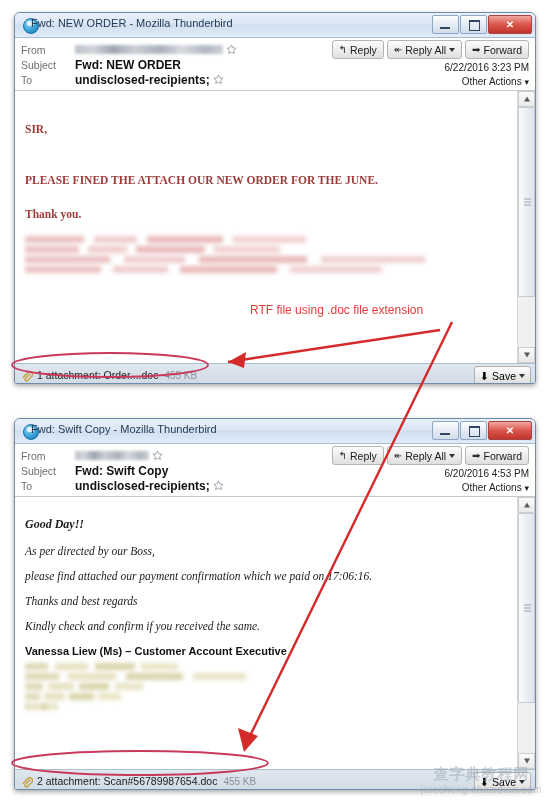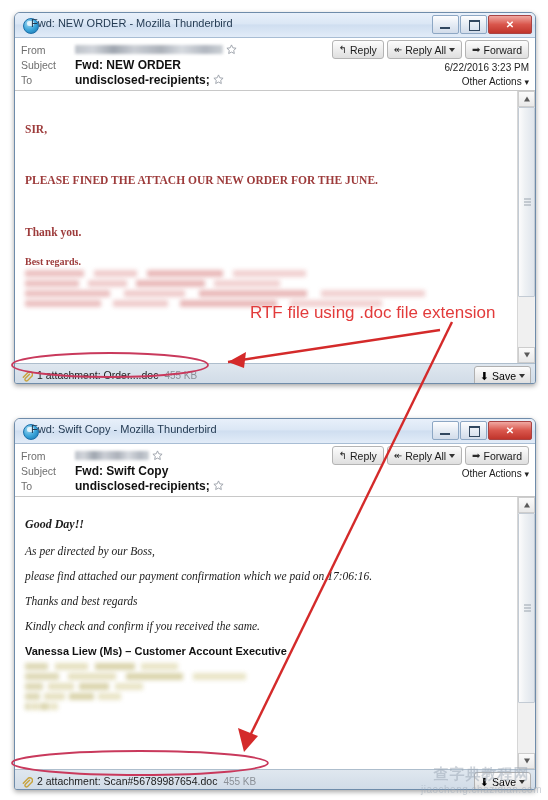--- a/index.html
+++ b/index.html
@@ -100,21 +100,21 @@
       border-top:1px solid #aebecd;display:flex;align-items:center;padding:0 6px;}
   .clip{width:12px;height:12px;margin-right:4px;position:relative;flex:none;}
   .atttxt{font-size:10.5px;color:#1b1b1b;}
   .attsize{font-size:10px;color:#8b9097;margin-left:6px;}
   .savebtn{position:absolute;right:4px;top:2px;display:flex;align-items:center;gap:3px;
       height:18px;padding:0 5px;border:1px solid #b0b0b0;border-radius:3px;
       background:linear-gradient(to bottom,#fdfdfd,#ebebeb 52%,#dcdcdc);font-size:10.5px;}
   .savebtn .dl{font-size:11px;}
 
   
-  .anno{position:absolute;font-size:17px;color:#e23b3b;white-space:nowrap;
+  .anno{position:absolute;font-size:12px;color:#e23b3b;white-space:nowrap;
       font-family:"Liberation Sans",sans-serif;}
   .ovl{position:absolute;left:0;top:0;width:548px;height:800px;pointer-events:none;}
   .wm{position:absolute;right:6px;bottom:5px;text-align:center;opacity:.5;}
   .wm .cn{font-size:15px;color:#9aa6b4;letter-spacing:1px;font-weight:bold;}
   .wm .en{font-size:10px;color:#9aa6b4;letter-spacing:.5px;}
 </style>
 </head>
 <body>
 
 <div class="tb-window" style="left:14px;top:12px;width:520px;height:370px;">
@@ -179,22 +179,21 @@
             <path d="M6 1l1.5 3.2 3.5.4-2.6 2.4.7 3.4L6 8.8 2.9 10.4l.7-3.4L1 4.6l3.5-.4z" fill="none" stroke="#9aa0a8" stroke-width="1"></path>
           </svg>
       </span>
     </div>
   </div>
 
   <div class="bodywrap" style="height:272px;">
     <div class="mbody m1">
       <p style="margin-top:18px">SIR,</p>
       <p style="margin-top:39px">PLEASE FINED THE ATTACH OUR NEW ORDER FOR  THE JUNE.</p>
-      <p style="margin-top:40px">Thank you.</p>
-      <p class="br" style="margin-top:18px">Best regards.</p>
+      <p style="margin-top:22px">Thank you.</p>
       <div class="blurblock">
         <div class="blurline bl-red" style="width:330px;"></div>
         <div class="blurline bl-red" style="width:300px;"></div>
         <div class="blurline bl-red" style="width:470px;"></div>
         <div class="blurline bl-red" style="width:420px;"></div>
       </div>
     </div>
     <div class="sb">
       <div class="sbtn top">
           <i></i>
@@ -257,20 +256,21 @@
         <div class="tbtn">
           <span class="arw">↞</span>
           <span>Reply All</span>
           <span class="caret"></span>
         </div>
         <div class="tbtn">
           <span class="arw">➡</span>
           <span>Forward</span>
         </div>
       </div>
+      <div class="datetxt">6/20/2016 4:53 PM</div>
       <div class="otheract">
         <span>Other Actions</span> <span style="font-size:9px">▾</span>
       </div>
     </div>
 
     <div class="hrow">
       <div class="hlabel">From</div>
       <div class="blurname" style="width:74px;"></div>
       <span class="star">
         <svg viewBox="0 0 12 12" width="11" height="11">

